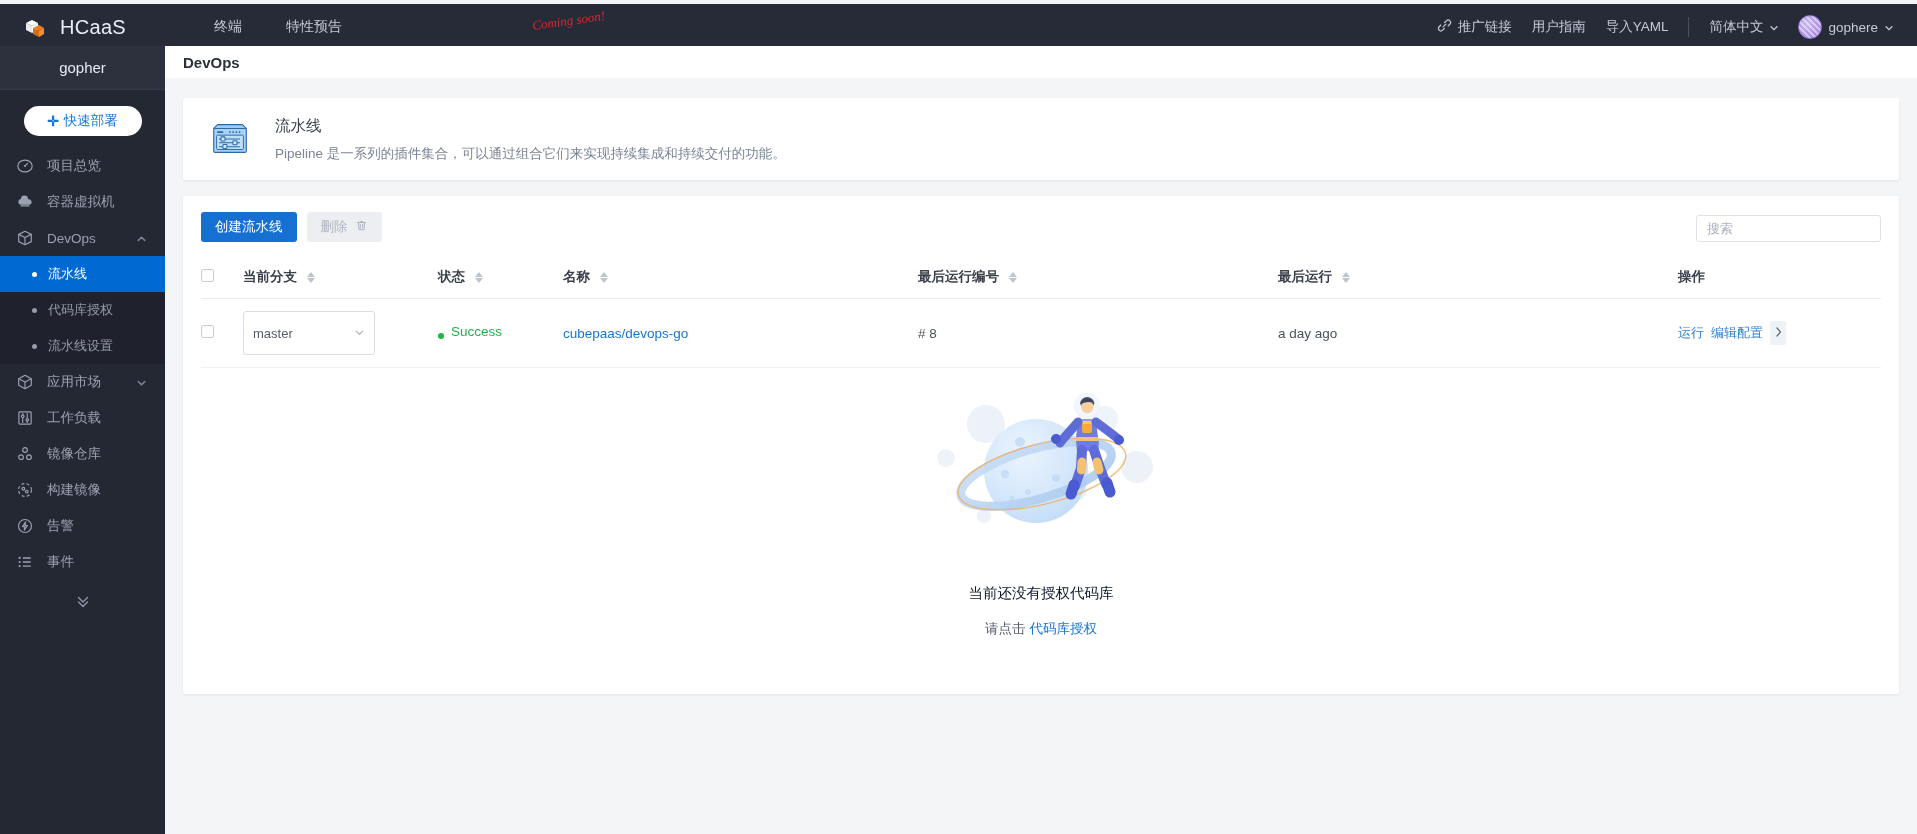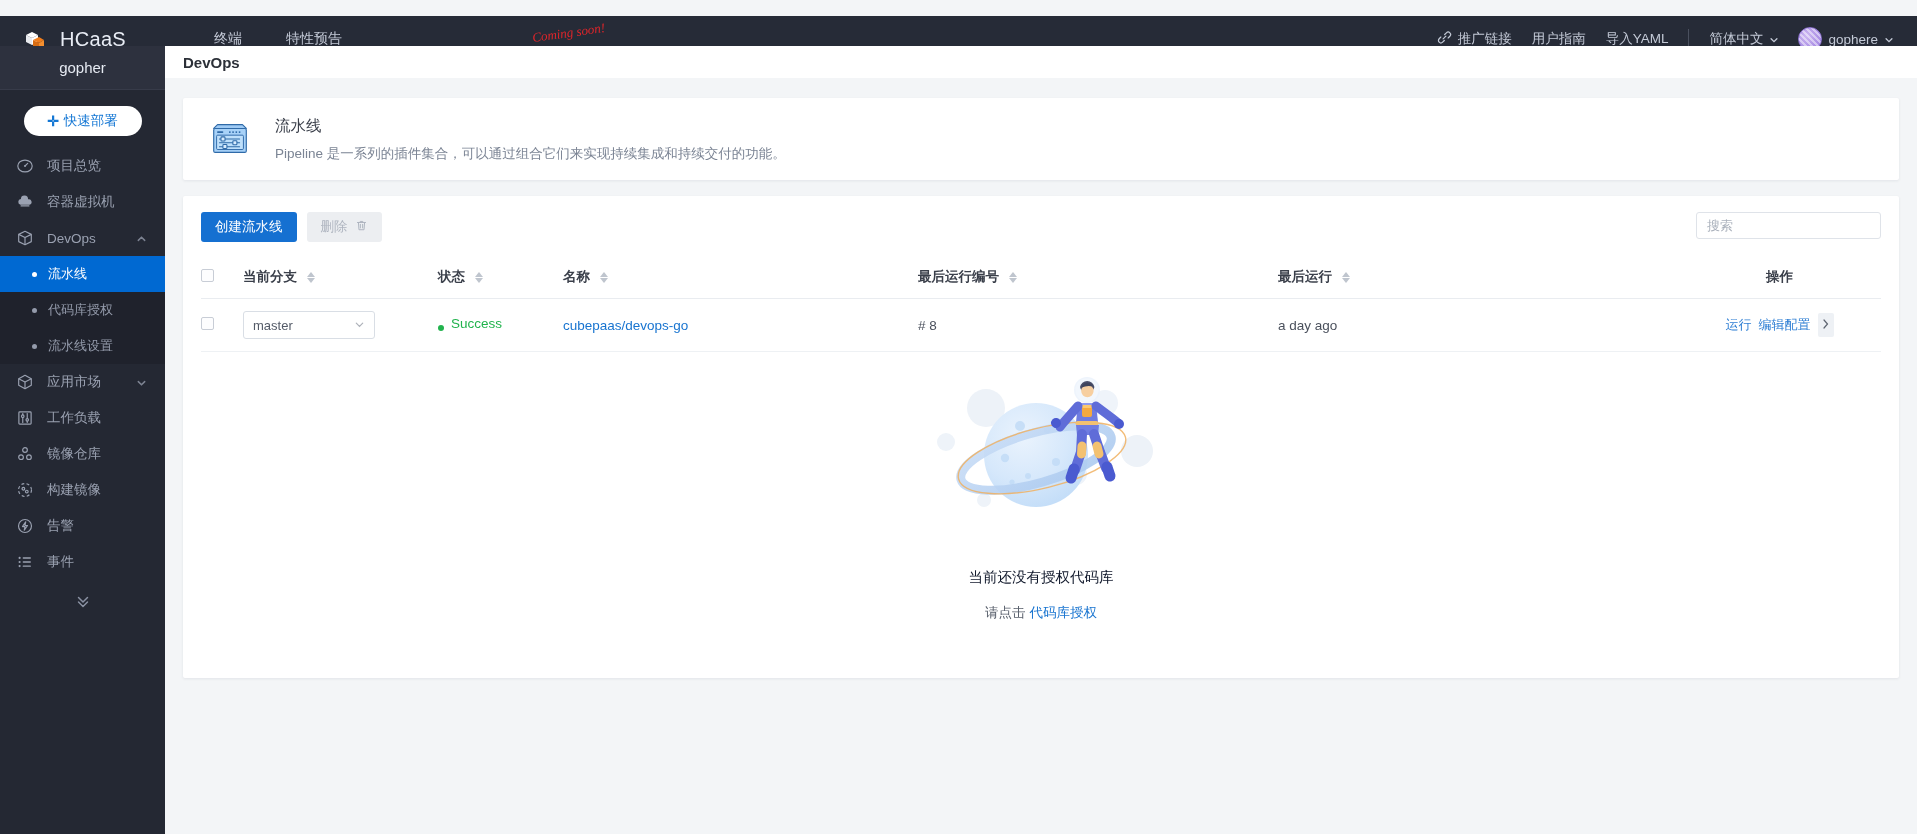--- a/index.html
+++ b/index.html
@@ -5,21 +5,21 @@
   * { box-sizing: border-box; margin: 0; padding: 0; }
   html, body {
     width: 1917px; height: 834px;
     font-family: "Liberation Sans", "DejaVu Sans", sans-serif;
     background: #f3f5f7;
     overflow: hidden;
   }
 
   
   .topbar {
-    position: absolute; left: 0; top: 16px; width: 1917px; height: 46px;
+    position: absolute; left: 0; top: 4px; width: 1917px; height: 46px;
     background: #262b37; display: flex; align-items: center;
   }
   .brand {
     width: 200px; height: 46px; display: flex; align-items: center;
     padding-left: 22px; gap: 12px;
   }
   .brand-logo { width: 26px; height: 26px; position: relative; }
   .brand-name {
     color: #e9edf5; font-size: 20px; letter-spacing: .3px; font-weight: 400;
   }
@@ -119,21 +119,21 @@
   .card {
     background: #fff; border-radius: 2px; margin: 20px 18px 0 18px;
     box-shadow: 0 1px 3px rgba(22,35,62,.08);
   }
   .intro-card { height: 82px; display: flex; align-items: center; padding: 0 24px; gap: 22px; }
   .intro-icon { width: 46px; height: 46px; flex: 0 0 46px; }
   .intro-text .it-title { font-size: 15.5px; color: #3a3f4a; margin-bottom: 8px; }
   .intro-text .it-desc { font-size: 13.5px; color: #7b8494; }
 
   .table-card { margin-top: 16px; padding: 16px 18px 22px 18px; }
-  .toolbar { display: flex; align-items: flex-start; }
+  .toolbar { display: flex; align-items: flex-end; }
   .btn {
     height: 30px; border-radius: 3px; font-size: 13.5px; padding: 0 14px;
     display: inline-flex; align-items: center; gap: 7px; cursor: pointer;
     border: none; font-family: inherit;
   }
   .btn-primary { background: #1570d1; color: #fff; }
   .btn-disabled { background: #eceef1; color: #aeb4bf; margin-left: 10px; cursor: default; }
   .search-input {
     margin-left: auto; width: 185px; height: 27px; border: 1px solid #dfe3e9;
     border-radius: 3px; font-size: 13px; padding: 0 10px; color: #3a3f4a;
@@ -151,42 +151,42 @@
   .sorter svg { display: block; }
   tbody td {
     padding: 12px 0; border-bottom: 1px solid #eef1f4; font-size: 13.5px;
     color: #4a505c; vertical-align: middle;
   }
   .cb {
     width: 13px; height: 13px; border: 1px solid #c8cdd6; border-radius: 2px;
     background: #fdfdfe; display: inline-block; cursor: pointer;
   }
   .branch-select {
-    width: 132px; height: 28px; border: 1px solid #d9dee5; border-radius: 3px;
+    width: 132px; height: 44px; border: 1px solid #d9dee5; border-radius: 3px;
     display: flex; align-items: center; padding: 0 9px; font-size: 13px;
     color: #545b68; cursor: pointer; background: #fff;
   }
   .branch-select .bs-caret { margin-left: auto; opacity: .55; }
   .status { display: inline-flex; align-items: flex-end; gap: 7px; color: #21b34d; font-size: 13.5px; }
   .status .sdot { width: 6px; height: 6px; border-radius: 50%; background: #21b34d; }
   .link { color: #1874d0; text-decoration: none; cursor: pointer; }
   .actions { display: inline-flex; align-items: center; gap: 7px; justify-content: flex-end; }
   .act-link { color: #2f7fd4; font-size: 13px; cursor: pointer; }
   .act-more {
     width: 16px; height: 24px; background: #eef1f5; border-radius: 2px;
     display: inline-flex; align-items: center; justify-content: center; cursor: pointer;
     color: #5d6470;
   }
   .col-checkbox { width: 42px; }
   .col-branch  { width: 195px; }
   .col-status  { width: 125px; }
   .col-name    { width: 355px; }
   .col-runno   { width: 360px; }
   .col-lastrun { width: 400px; }
-  .col-actions { text-align: center; }
+  .col-actions { text-align: left; }
 
   .empty {
     padding: 6px 0 34px; display: flex; flex-direction: column;
     align-items: center; justify-content: center;
   }
   .empty-illus { width: 235px; height: 190px; }
   .empty-title { font-size: 14.5px; color: #0f172a; margin-top: 20px; }
   .empty-sub { font-size: 13.5px; color: #5a616d; margin-top: 17px; }
 </style>
 </head>

